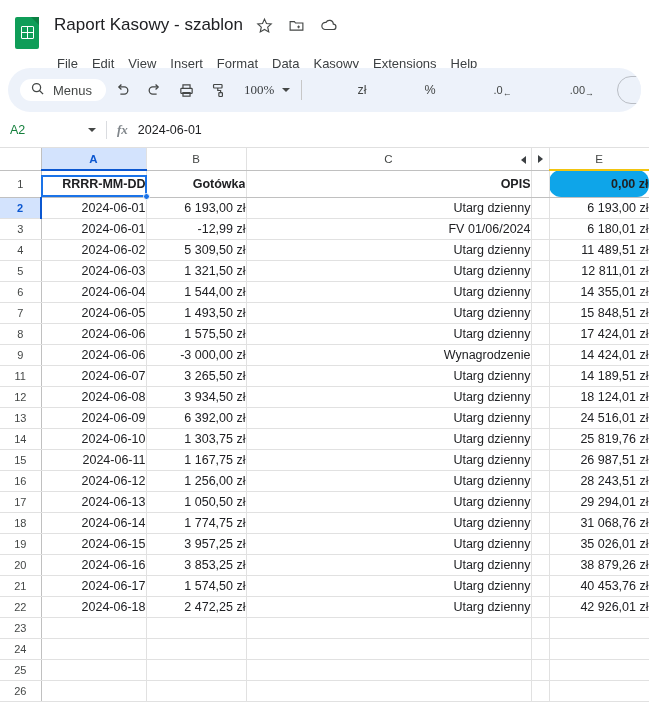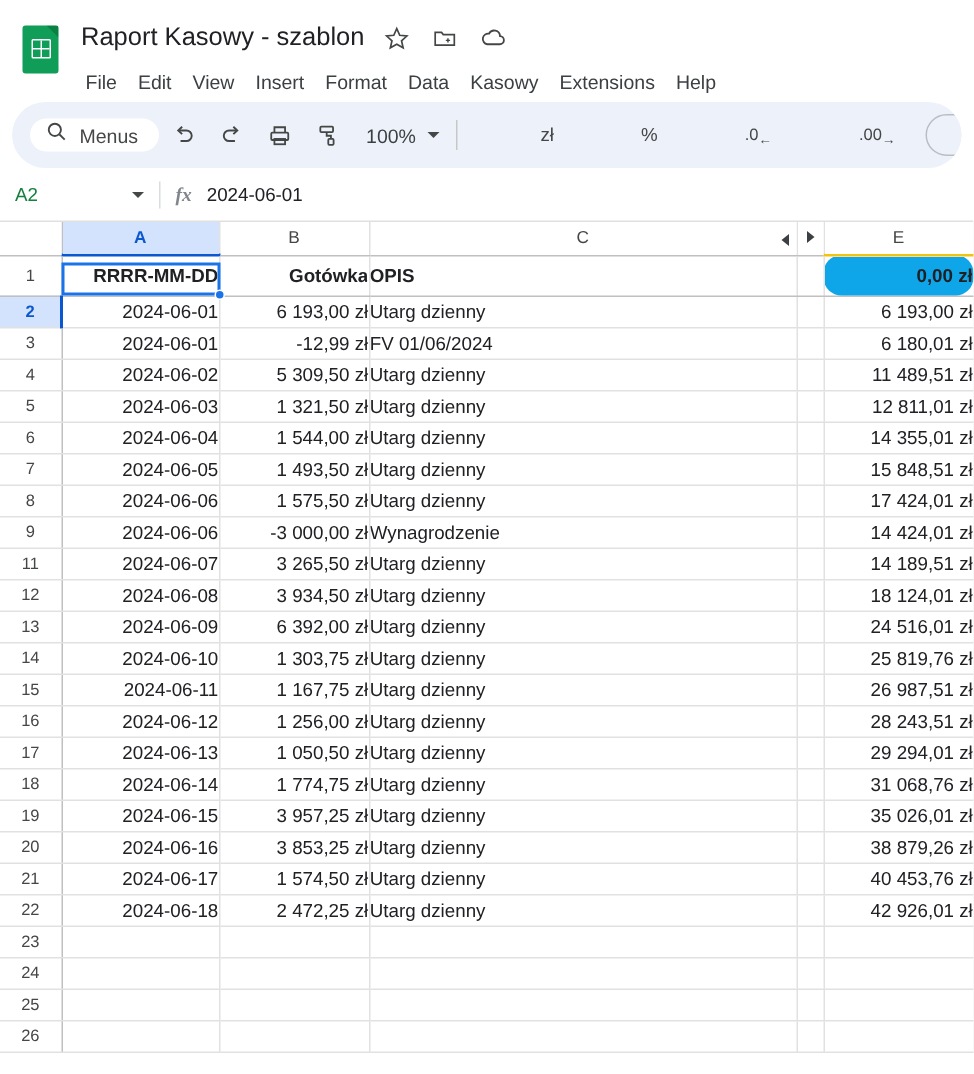--- a/index.html
+++ b/index.html
@@ -61,21 +61,21 @@
   }
   .title-icon {
     margin-left: 12px; width: 20px; height: 20px;
     display: flex; align-items: center; justify-content: center;
     color: #444746;
   }
   .title-icon svg { display: block; }
 
   .menubar {
     display: flex; align-items: center;
-    height: 26px; margin-top: 3px; margin-left: -4px;
+    height: 26px; margin-top: 12px; margin-left: -4px;
   }
   .menu-item {
     font-size: 13px; color: #3c4043;
     padding: 3px 7px; border-radius: 4px;
     white-space: nowrap; cursor: default;
   }
 
   
   .toolbar {
     height: 44px;
@@ -104,21 +104,21 @@
     border-radius: 4px;
     margin: 0 2px;
     flex: 0 0 auto;
   }
   .tb-btn.wide { width: auto; padding: 0 6px; font-size: 12.5px; margin-left: 44px; }
   .tb-zoom {
     display: flex; align-items: center;
     font-size: 13px; color: #3c4043;
     margin-left: 4px;
   }
-  .tb-zoom .val { padding: 0 2px 0 6px; }
+  .tb-zoom .val { padding: 0 2px 0 6px; font-family: Liberation Serif, serif; }
   .caret {
     width: 0; height: 0;
     border-left: 4px solid transparent;
     border-right: 4px solid transparent;
     border-top: 4px solid #444746;
     margin: 0 6px;
   }
   .tb-sep {
     width: 1px; height: 20px; background: #c7c7c7;
     margin: 0 5px; flex: 0 0 1px;
@@ -235,21 +235,21 @@
   td.cell {
     border-right: 1px solid #e1e1e1;
     border-bottom: 1px solid #e1e1e1;
     height: 21px;
     padding: 0 4px;
     vertical-align: middle;
     white-space: nowrap;
     overflow: hidden;
   }
   td.num { text-align: right; }
-  td.txt { text-align: left; margin-top: 31px; }
+  td.txt { text-align: right; margin-top: 31px; }
   td.gap { border-right: 1px solid #e1e1e1; background: #ffffff; }
 
   tr.header-row td.cell {
     font-weight: 700;
     height: 27px;
     border-bottom: 1px solid #c0c0c0;
     border-radius: 12px;
   }
   tr.header-row td.rowhead {
     height: 27px;

